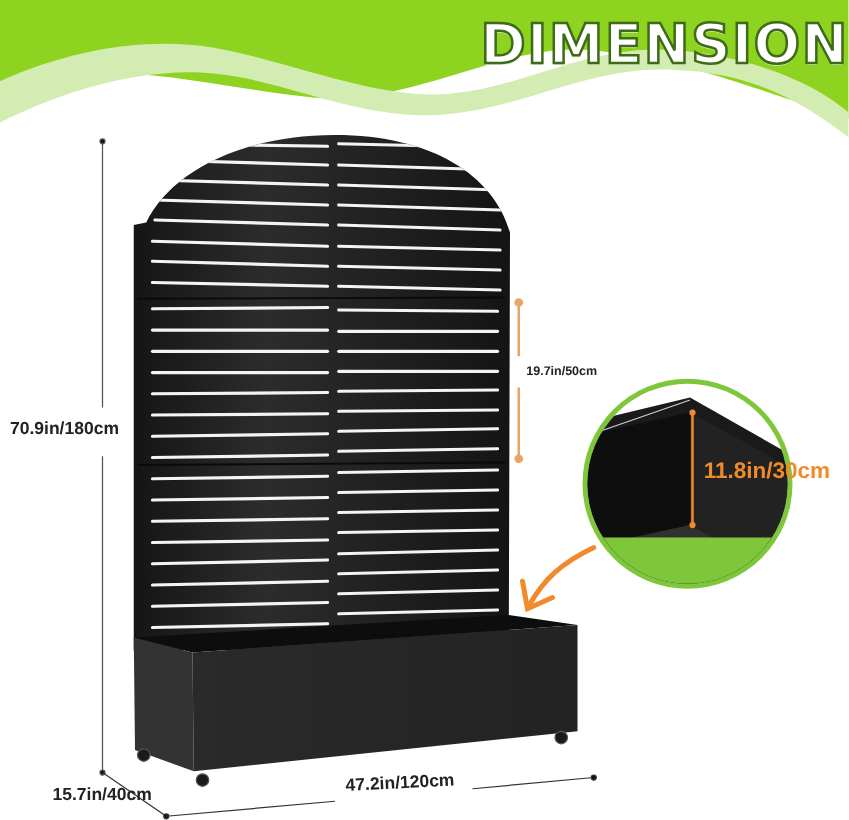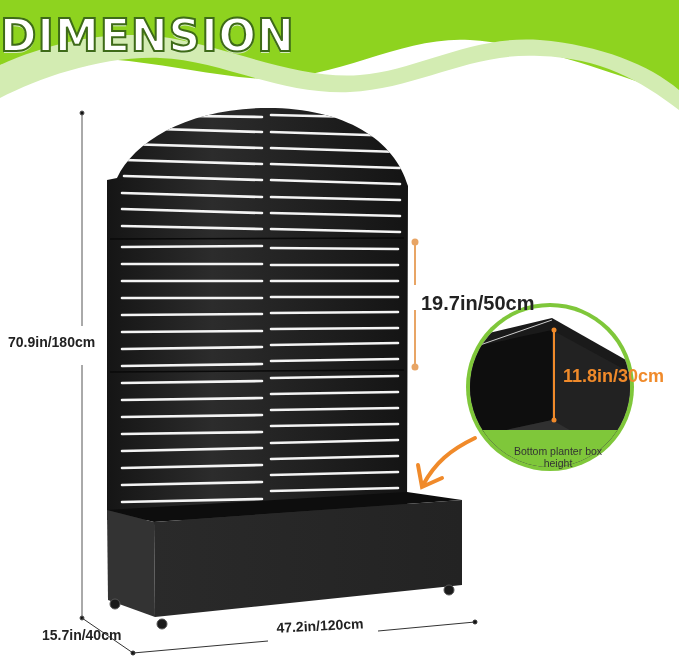--- a/index.html
+++ b/index.html
@@ -1,28 +1,28 @@
 <!DOCTYPE html>
 <html><head>
 <meta charset="utf-8">
 <style>
   html, body { margin: 0; padding: 0; }
   body { width: 679px; height: 656px; overflow: hidden; background: #ffffff; font-family: "Liberation Sans", sans-serif; }
   .canvas { position: relative; width: 679px; height: 656px; overflow: hidden; background: #ffffff; }
   .bg-svg { position: absolute; left: 0; top: 0; }
   .title {
-    position: absolute; left: 0; top: 10px; width: 679px; text-align: left;
+    position: absolute; left: 0; top: 10px; width: 679px; text-align: right;
     font-family: "DejaVu Sans", sans-serif; font-weight: bold; font-size: 44px; letter-spacing: 1px;
     color: #ffffff;
     -webkit-text-stroke: 2px #3e6b18;
     text-shadow: 0 2px 0 #d7ecc0;
   }
   .dim-label { position: absolute; font-weight: bold; color: #222222; white-space: nowrap; font-family: "Liberation Sans", sans-serif; }
   .lbl-height { left: 8px; top: 334px; font-size: 14px; text-align: right; }
-  .lbl-panel { left: 421px; top: 292px; font-size: 20px; }
+  .lbl-panel { left: 421px; top: 292px; font-size: 10px; }
   .lbl-depth { left: 42px; top: 627px; font-size: 14px; }
   .lbl-width { left: 273px; top: 620px; font-size: 14px; transform: rotate(-3deg); transform-origin: left top; background: #fff; padding: 0 3px; }
   .lbl-inset { left: 563px; top: 366px; font-size: 18px; color: #f08a2a; }
   .inset-caption { position: absolute; left: 500px; top: 445px; width: 116px; text-align: center; font-size: 10.5px; color: #333; line-height: 12px; }
 </style>
 </head>
 <body>
 
 <div class="canvas">
 
@@ -169,15 +169,14 @@
     </g>
   </svg>
 
   <div class="title">DIMENSION</div>
 
   <div class="dim-label lbl-height">70.9in/180cm</div>
   <div class="dim-label lbl-panel">19.7in/50cm</div>
   <div class="dim-label lbl-depth">15.7in/40cm</div>
   <div class="dim-label lbl-width">47.2in/120cm</div>
   <div class="dim-label lbl-inset">11.8in/30cm</div>
-  <div class="inset-caption">Bottom planter box height</div>
 
 </div>
 
 </body></html>

